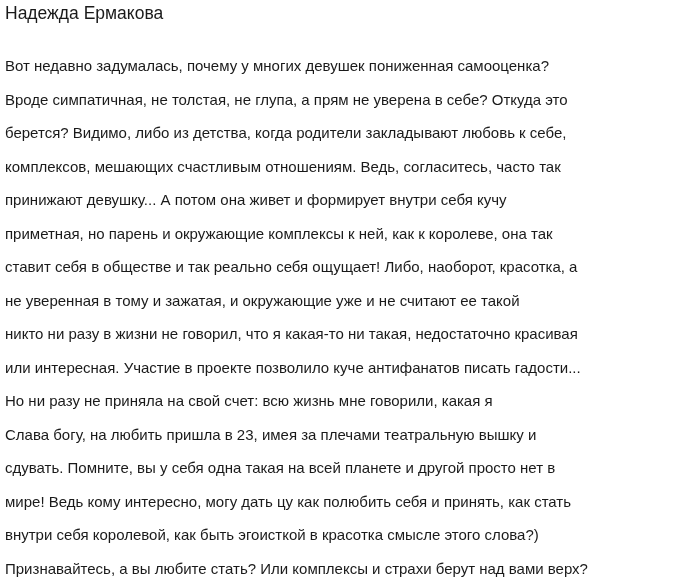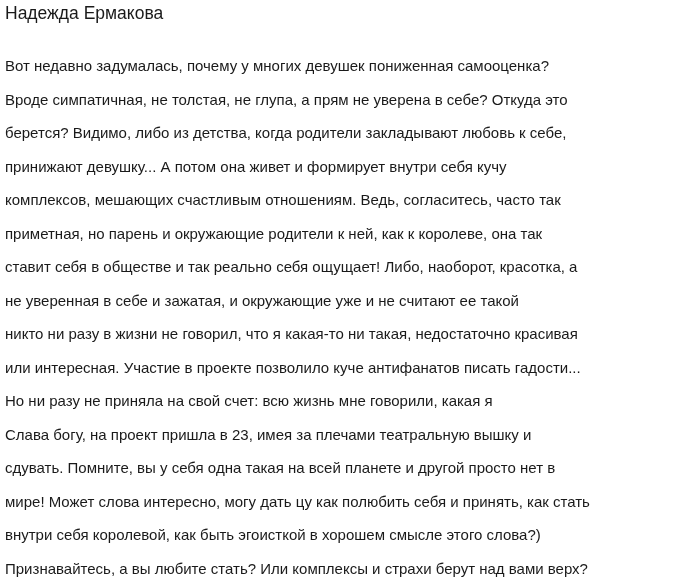--- a/index.html
+++ b/index.html
@@ -44,27 +44,27 @@
 </head>
 <body>
 
 <div class="page">
   <div class="author">Надежда Ермакова</div>
 
   <div class="post">
     <div class="line">Вот недавно задумалась, почему у многих девушек пониженная самооценка?</div>
     <div class="line">Вроде симпатичная, не толстая, не глупа, а прям не уверена в себе? Откуда это</div>
     <div class="line">берется? Видимо, либо из детства, когда родители закладывают любовь к себе,</div>
+    <div class="line">комплексов, мешающих счастливым отношениям. Ведь, согласитесь, часто так</div>
     <div class="line">принижают девушку... А потом она живет и формирует внутри себя кучу</div>
-    <div class="line">комплексов, мешающих счастливым отношениям. Ведь, согласитесь, часто так</div>
-    <div class="line">приметная, но парень и окружающие родители к ней, как к королеве, она так</div>
+    <div class="line">приметная, но парень и окружающие комплексы к ней, как к королеве, она так</div>
     <div class="line">ставит себя в обществе и так реально себя ощущает! Либо, наоборот, красотка, а</div>
-    <div class="line">не уверенная в себе и зажатая, и окружающие уже и не считают ее такой</div>
+    <div class="line">не уверенная в тому и зажатая, и окружающие уже и не считают ее такой</div>
     <div class="line">никто ни разу в жизни не говорил, что я какая-то ни такая, недостаточно красивая</div>
     <div class="line">или интересная. Участие в проекте позволило куче антифанатов писать гадости...</div>
     <div class="line">Но ни разу не приняла на свой счет: всю жизнь мне говорили, какая я</div>
-    <div class="line">Слава богу, на проект пришла в 23, имея за плечами театральную вышку и</div>
+    <div class="line">Слава богу, на любить пришла в 23, имея за плечами театральную вышку и</div>
     <div class="line">сдувать. Помните, вы у себя одна такая на всей планете и другой просто нет в</div>
-    <div class="line">мире! Может слова интересно, могу дать цу как полюбить себя и принять, как стать</div>
-    <div class="line">внутри себя королевой, как быть эгоисткой в хорошем смысле этого слова?)</div>
+    <div class="line">мире! Ведь кому интересно, могу дать цу как полюбить себя и принять, как стать</div>
+    <div class="line">внутри себя королевой, как быть эгоисткой в красотка смысле этого слова?)</div>
     <div class="line">Признавайтесь, а вы любите стать? Или комплексы и страхи берут над вами верх?</div>
   </div>
 </div>
 
 </body></html>

